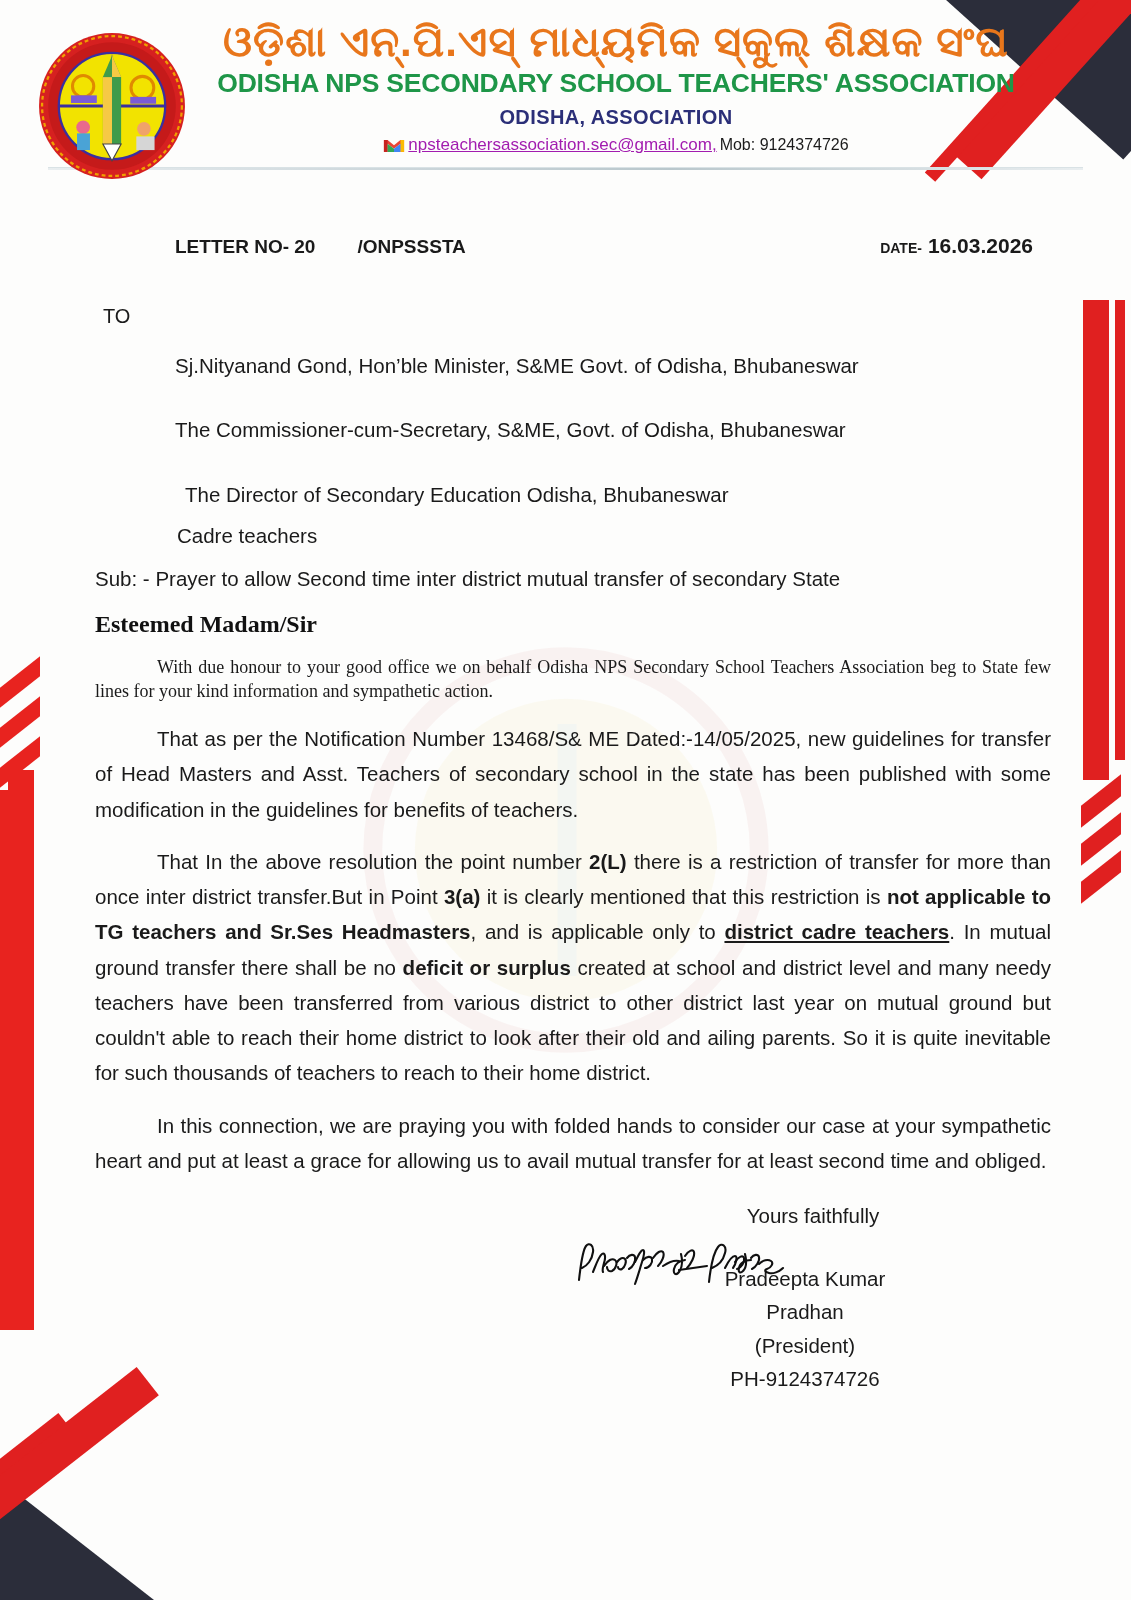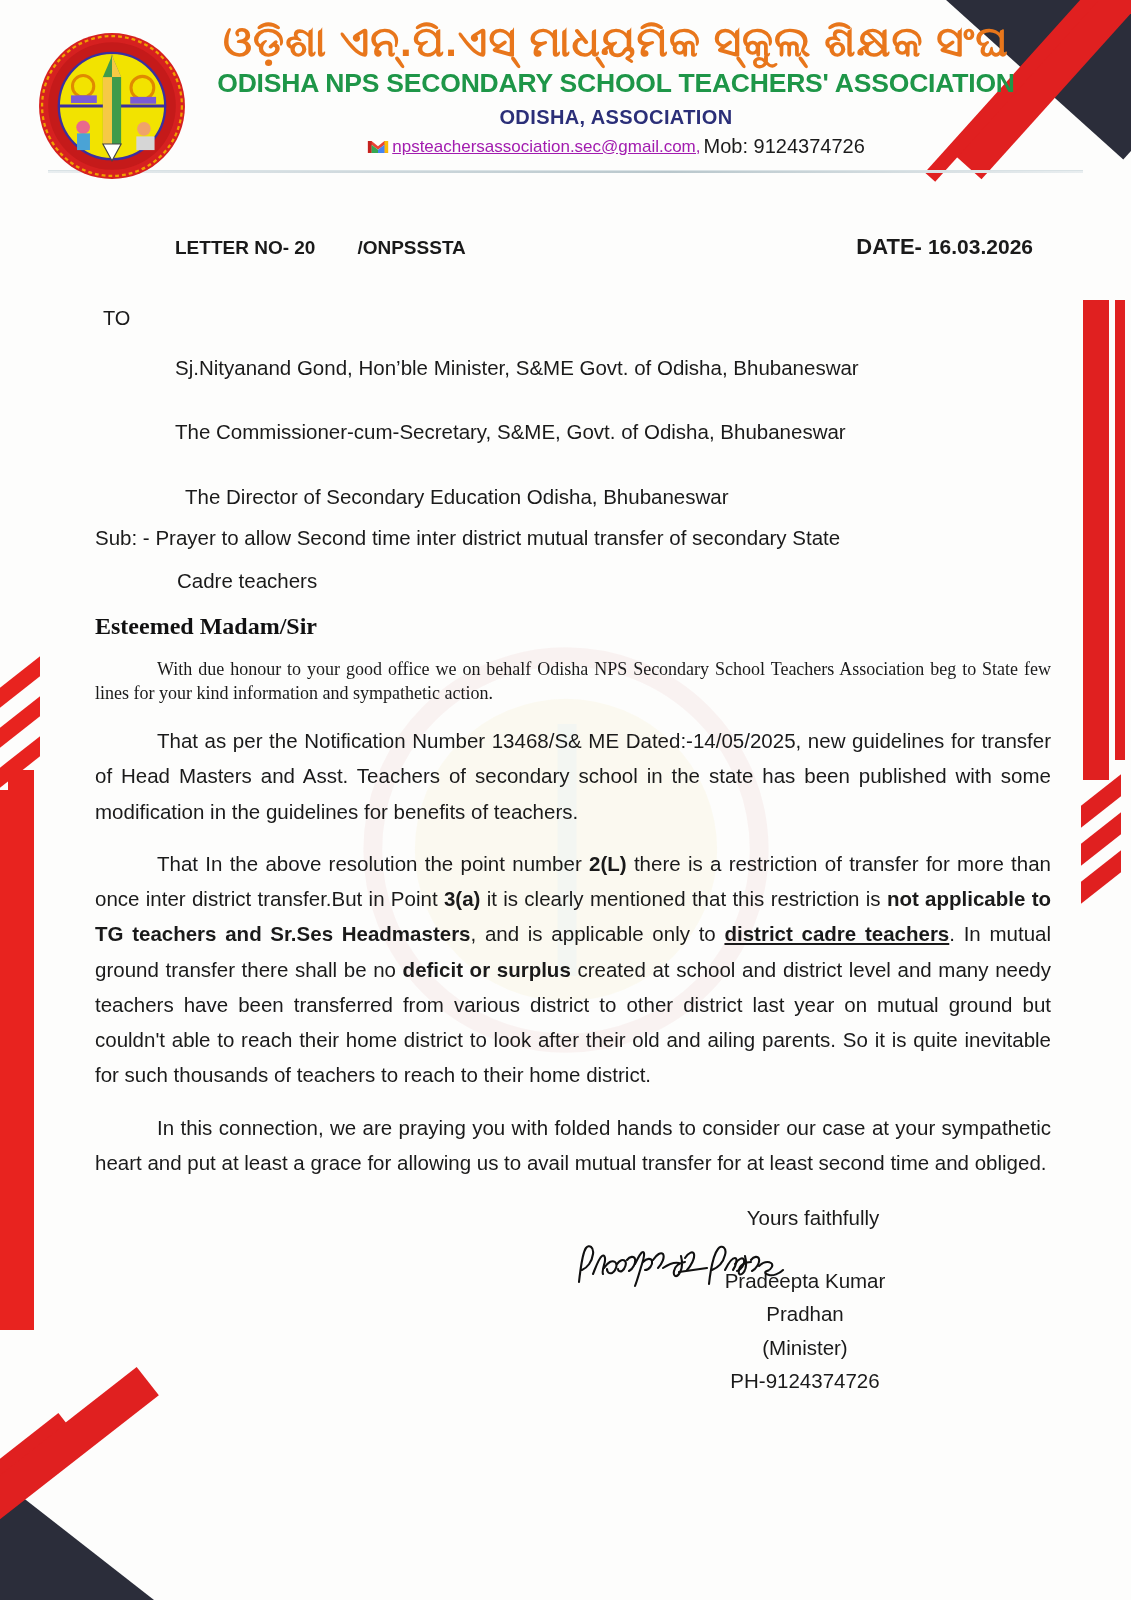--- a/index.html
+++ b/index.html
@@ -172,21 +172,21 @@
     justify-content: center;
     gap: 3px;
     white-space: nowrap;
   }
   .gmail-icon { display: inline-block; width: 22px; height: 17px; }
   .email-link {
     color: #a21caf;
     text-decoration: underline;
     font-size: 17px;
   }
-  .mob-text { color: #1b1b1b; font-size: 20px; }
+  .mob-text { color: #1b1b1b; font-size: 16px; }
 
   .divider {
     margin: 12px 48px 0 48px;
     height: 3px;
     background: linear-gradient(to right, #e9eef0 0%, #cfd9dd 30%, #b9c7cc 60%, #e9eef0 100%);
     border-top: 1px solid #d9e2e5;
   }
 
   
   .body-area {
@@ -199,21 +199,21 @@
   .meta-row {
     display: flex;
     align-items: baseline;
     margin-top: 12px;
     font-size: 19px;
     font-weight: 600;
   }
   .letter-no { margin-left: 80px; }
   .letter-ref { margin-left: 42px; }
   .date-wrap { margin-left: auto; margin-right: 18px; }
-  .date-label { font-weight: 600; font-size: 22px; }
+  .date-label { font-weight: 600; font-size: 14px; }
   .date-value { font-weight: 700; font-size: 21px; margin-left: 6px; }
 
   .to-label {
     margin-top: 47px;
     font-size: 20px;
     margin-left: 8px;
   }
 
   .recipient {
     margin-top: 24px;
@@ -388,22 +388,22 @@
         <span class="date-label">DATE-</span><span class="date-value">16.03.2026</span>
       </span>
     </div>
 
     <div class="to-label">TO</div>
 
     <div class="recipient">Sj.Nityanand Gond, Hon’ble Minister, S&amp;ME Govt. of Odisha, Bhubaneswar</div>
     <div class="recipient recipient-2">The Commissioner-cum-Secretary, S&amp;ME, Govt. of Odisha, Bhubaneswar</div>
     <div class="recipient recipient-3">The Director of Secondary Education Odisha, Bhubaneswar</div>
 
+    <div class="subject subject-cont">Cadre teachers</div>
     <div class="subject">Sub: - Prayer to allow Second time inter district mutual transfer of secondary State</div>
-    <div class="subject subject-cont">Cadre teachers</div>
 
     <div class="salutation">Esteemed Madam/Sir</div>
 
     <p class="para para-serif">With due honour to your good office we on behalf Odisha NPS Secondary School Teachers Association beg to State few lines for your kind information and sympathetic action.</p>
 
     <p class="para para-wide">That as per the Notification Number  13468/S&amp; ME Dated:-14/05/2025, new guidelines for transfer of Head Masters and Asst. Teachers of secondary school in the state has been published with some modification in the guidelines for benefits of teachers.</p>
 
     <p class="para para-wide"><span>That In the above resolution the point number </span><b>2(L)</b><span> there is a restriction of transfer for more than once inter district transfer.But in Point </span><b>3(a)</b><span> it is clearly mentioned that this restriction is </span><b>not applicable to TG teachers and Sr.Ses Headmasters</b><span>, and is applicable only to </span><b><u class="hard">district cadre teachers</u></b><span>. In mutual ground transfer there shall be no </span><b>deficit or surplus</b><span> created at school and district level and many needy teachers have been transferred from various district to other district last year on mutual ground but couldn't able to reach their home district to look after their old and ailing parents. So it is quite inevitable for such thousands of teachers to reach to their home district.</span></p>
 
     <p class="para para-wide">In this connection, we are praying  you with folded hands to  consider our case at your sympathetic  heart and put at least a grace for allowing us to avail mutual transfer for at least second time  and obliged.</p>
@@ -430,19 +430,19 @@
           <path d="M162 30 C166 24 170 23 171 26 C172 30 168 36 164 37"></path>
           <path d="M172 22 C174 30 173 36 170 39 C167 42 165 40 166 36 C167 31 172 28 178 28"></path>
           <path d="M178 26 C181 22 185 22 186 25 C187 29 183 35 179 37"></path>
           <path d="M186 32 C190 28 195 27 198 29 C201 31 198 36 194 37 C191 38 192 40 196 41 C200 42 206 40 210 36"></path>
         </g>
       </svg>
 
       <div class="sign-block">
         <div>Pradeepta Kumar</div>
         <div>Pradhan</div>
-        <div>(Minister)</div>
+        <div>(President)</div>
         <div>PH-9124374726</div>
       </div>
     </div>
 
   </div>
 </div>
 
 </body></html>

